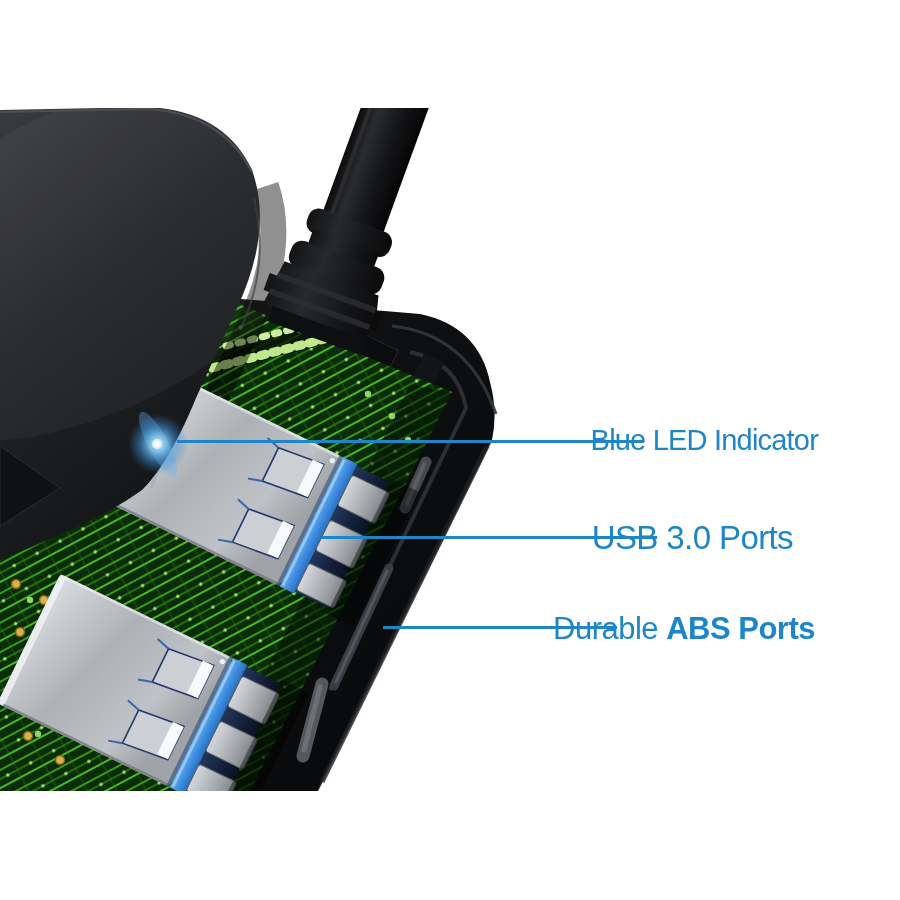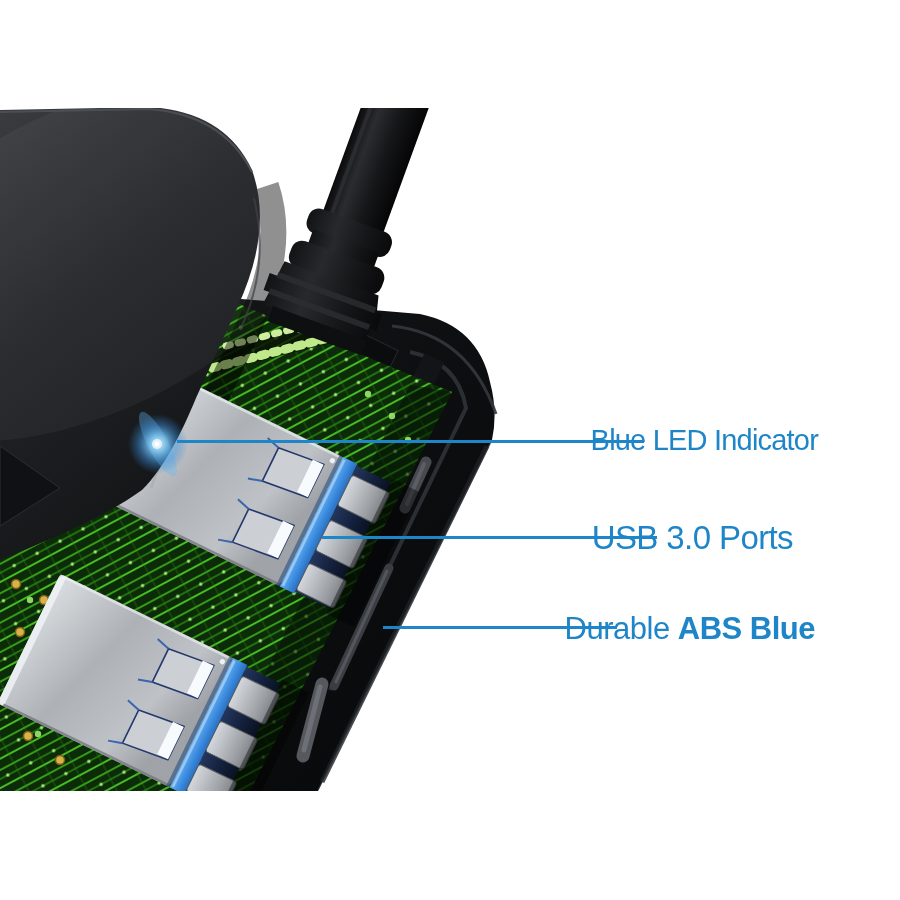--- a/index.html
+++ b/index.html
@@ -219,14 +219,14 @@
     </g>
   </svg>
 
   <div class="callout-line line-1"></div>
   <div class="callout-label lbl-1"><span>Blue LED Indicator</span><span class="lbl-bold"></span></div>
 
   <div class="callout-line line-2"></div>
   <div class="callout-label lbl-2"><span>USB 3.0 Ports</span><span class="lbl-bold"></span></div>
 
   <div class="callout-line line-3"></div>
-  <div class="callout-label lbl-3"><span>Durable </span><span class="lbl-bold">ABS Blue</span></div>
+  <div class="callout-label lbl-3"><span>Durable </span><span class="lbl-bold">ABS Ports</span></div>
 </div>
 
 </body></html>

